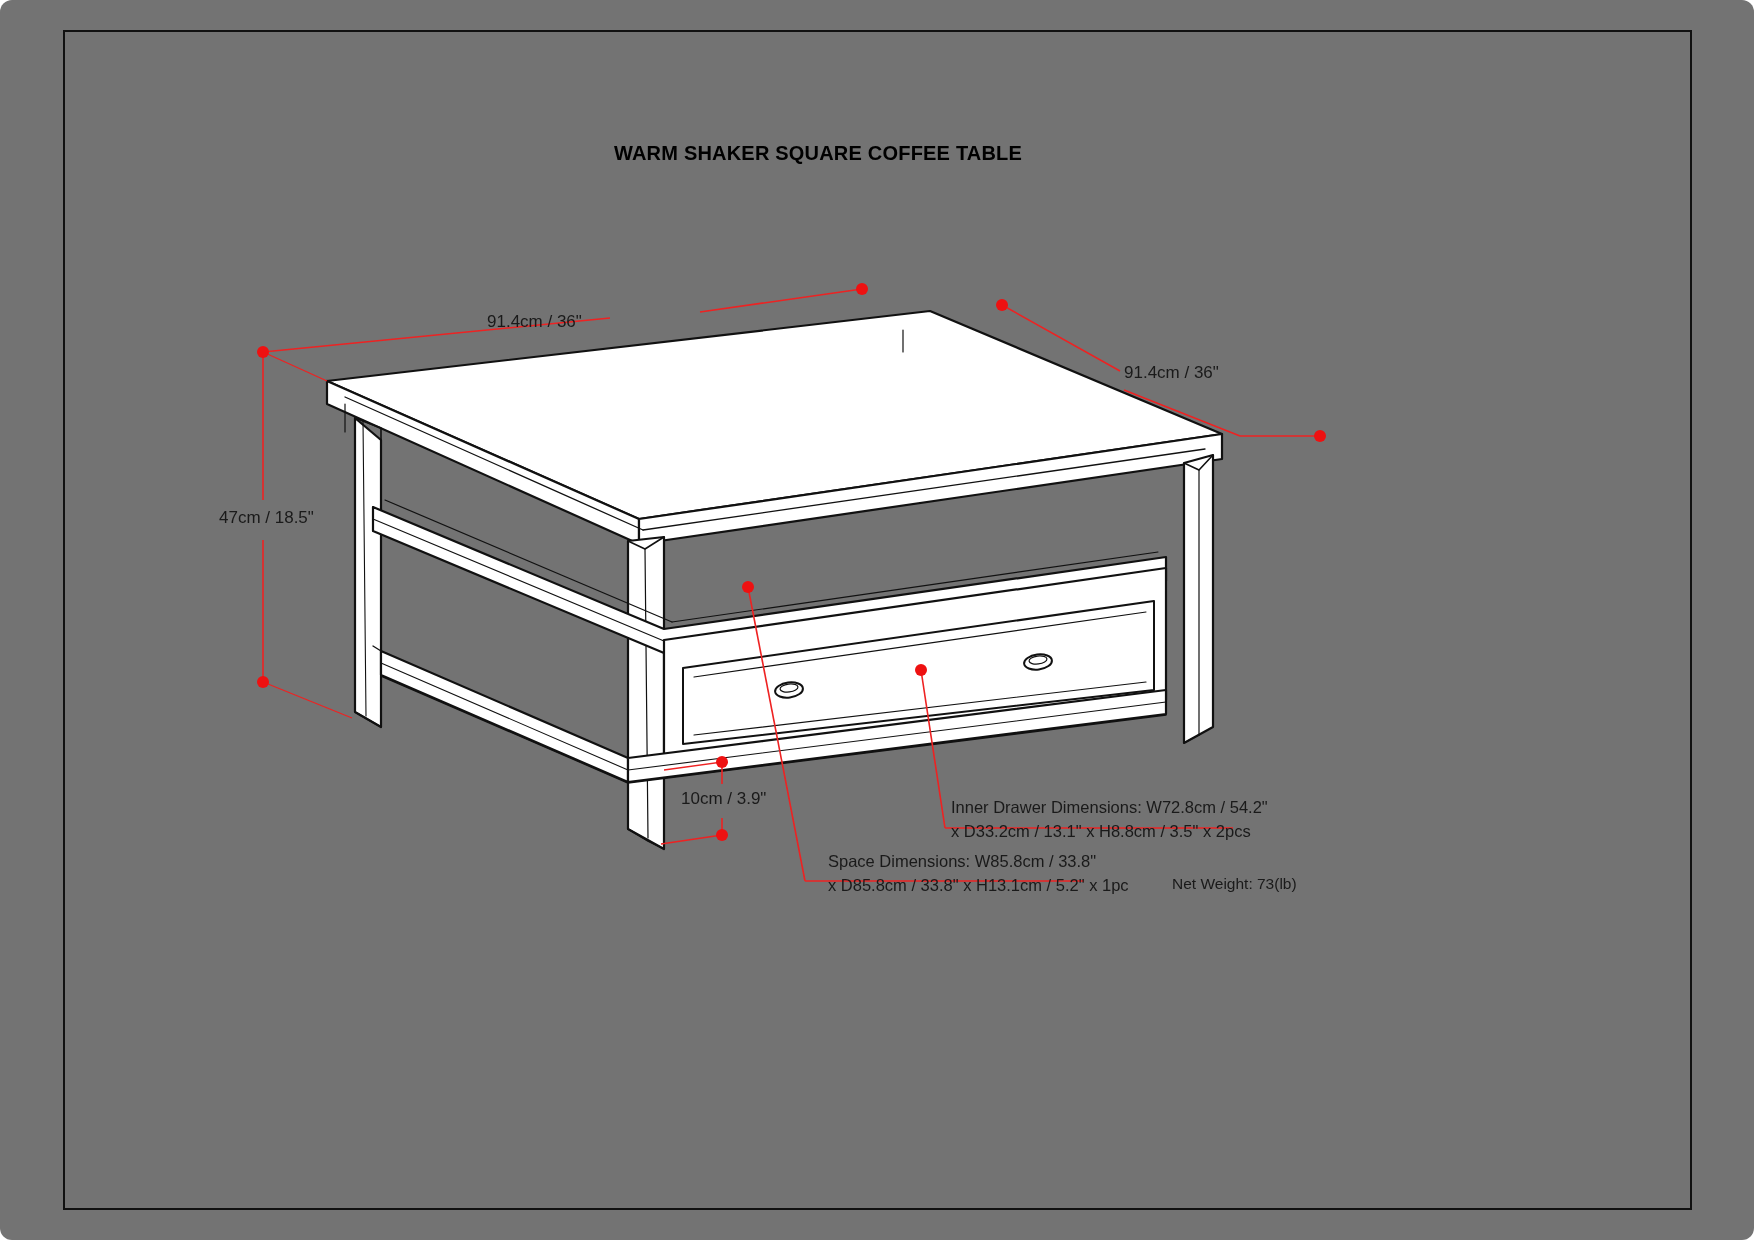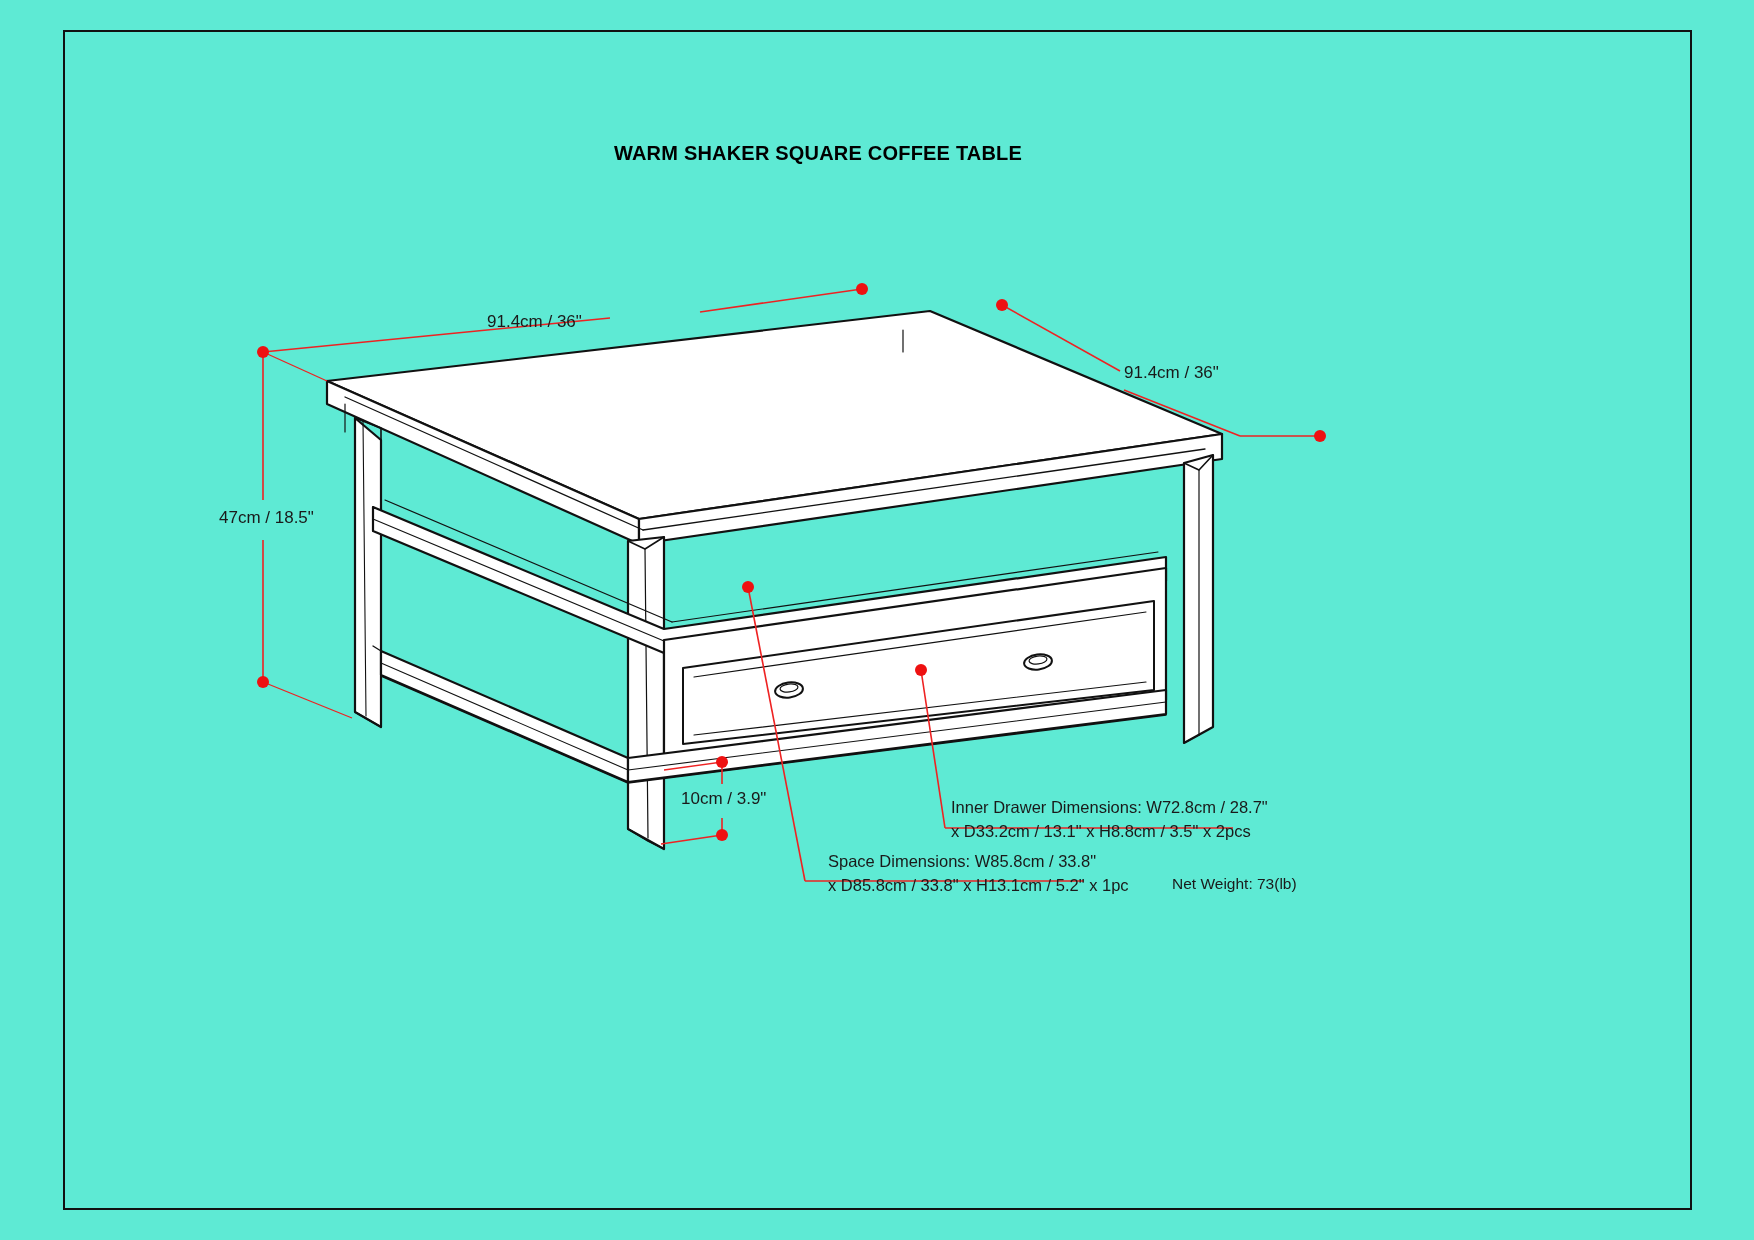--- a/index.html
+++ b/index.html
@@ -12,21 +12,22 @@
     height: 1240px;
     font-family: "Liberation Sans", sans-serif;
     overflow: hidden;
     position: relative;
   }
   #sheet {
     position: absolute;
     left: 0; top: 0;
     width: 1754px;
     height: 1240px;
-    background: #5eead4;
+    background: #737373;
+    border-radius: 12px;
   }
   .border-frame {
     position: absolute;
     left: 63px;
     top: 30px;
     width: 1629px;
     height: 1180px;
     border: 2px solid #111111;
     box-sizing: border-box;
   }
@@ -229,21 +230,21 @@
 
   <div class="dim-label" id="lbl-width-top">91.4cm / 36"</div>
 
   <div class="dim-label" id="lbl-depth-right">91.4cm / 36"</div>
 
   <div class="dim-label" id="lbl-height-left">47cm / 18.5"</div>
 
   <div class="dim-label" id="lbl-clearance">10cm / 3.9"</div>
 
   <div class="callout-label" id="lbl-drawer">
-    <span>Inner Drawer Dimensions: W72.8cm / 28.7"</span>
+    <span>Inner Drawer Dimensions: W72.8cm / 54.2"</span>
     <span class="line2">x D33.2cm / 13.1" x H8.8cm / 3.5" x 2pcs</span>
   </div>
 
   <div class="callout-label" id="lbl-space">
     <span>Space Dimensions: W85.8cm / 33.8"</span>
     <span class="line2">x D85.8cm / 33.8" x H13.1cm / 5.2" x 1pc</span>
   </div>
 
   <div class="callout-label" id="lbl-weight">Net Weight: 73(lb)</div>
 

